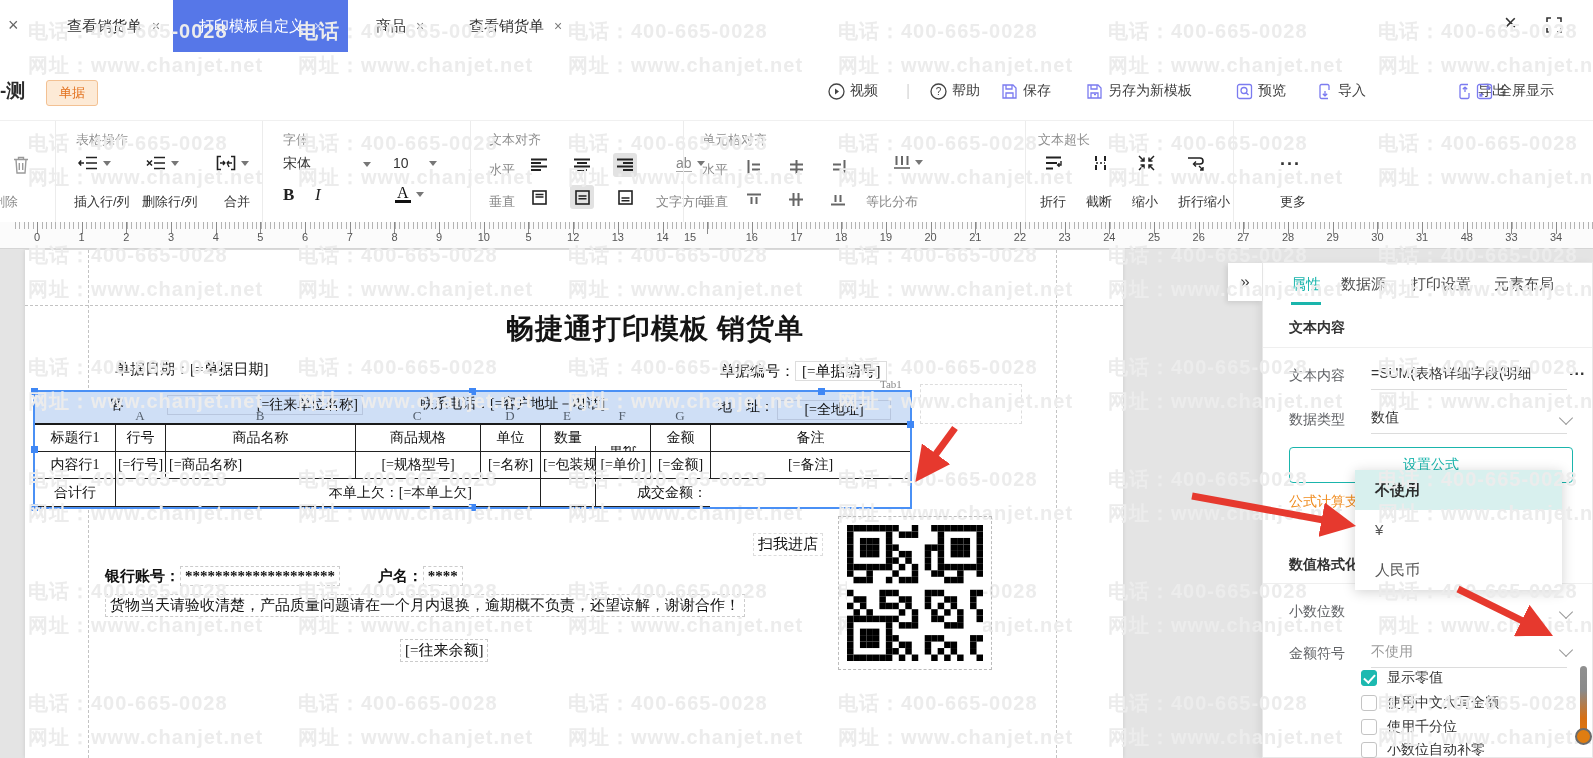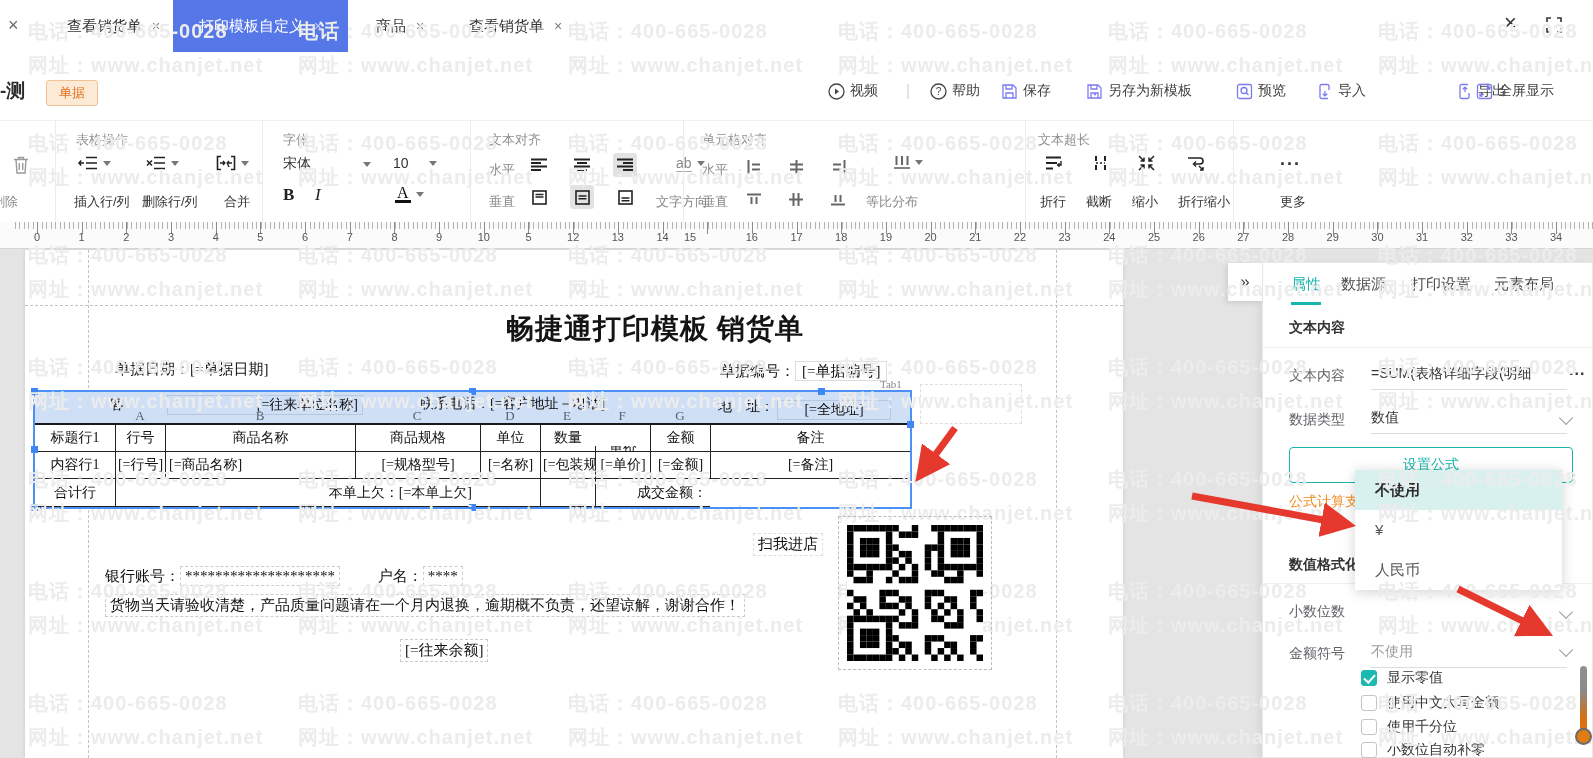--- a/index.html
+++ b/index.html
@@ -452,21 +452,21 @@
         <span class="rnum" style="left:1243.36px">27</span>
         <span class="rtick" style="left:1288.04px"></span>
         <span class="rnum" style="left:1288.04px">28</span>
         <span class="rtick" style="left:1332.72px"></span>
         <span class="rnum" style="left:1332.72px">29</span>
         <span class="rtick" style="left:1377.4px"></span>
         <span class="rnum" style="left:1377.4px">30</span>
         <span class="rtick" style="left:1422.08px"></span>
         <span class="rnum" style="left:1422.08px">31</span>
         <span class="rtick" style="left:1466.76px"></span>
-        <span class="rnum" style="left:1466.76px">32</span>
+        <span class="rnum" style="left:1466.76px">48</span>
         <span class="rtick" style="left:1511.44px"></span>
         <span class="rnum" style="left:1511.44px">33</span>
         <span class="rtick" style="left:1556.12px"></span>
         <span class="rnum" style="left:1556.12px">34</span>
       </div>
   </div>
 
   <div class="canvas">
     <div class="page serif">
       <div class="dash-v" style="left:63px;"></div>
@@ -533,21 +533,21 @@
 
         <span class="handle" style="left:-4px;top:-4px;"></span>
         <span class="handle" style="left:434px;top:-4px;"></span>
         <span class="handle" style="left:783px;top:-4px;"></span>
         <span class="handle" style="left:-4px;top:54px;"></span>
         <span class="handle" style="left:-4px;bottom:-4px;"></span>
         <span class="handle" style="left:434px;bottom:-4px;"></span>
         <span class="handle" style="right:-4px;top:29px;"></span>
       </div>
 
-      <div class="fline" style="left:80px;top:317px;">
+      <div class="fline" style="left:80px;top:317px;font-weight:bold;">
         <span>银行账号：</span><span class="fbox">********************</span>
         <span style="margin-left:34px;">户名：</span><span class="fbox">****</span>
       </div>
       <div class="fline fbox" style="left:80px;top:344px;">
         <span>货物当天请验收清楚，产品质量问题请在一个月内退换，逾期概不负责，还望谅解，谢谢合作！</span>
       </div>
       <div class="fline fbox" style="left:375px;top:389px;">
         <span>[=往来余额]</span>
       </div>
       <div class="fline fbox" style="left:728px;top:283px;border-color:#ddd;">

